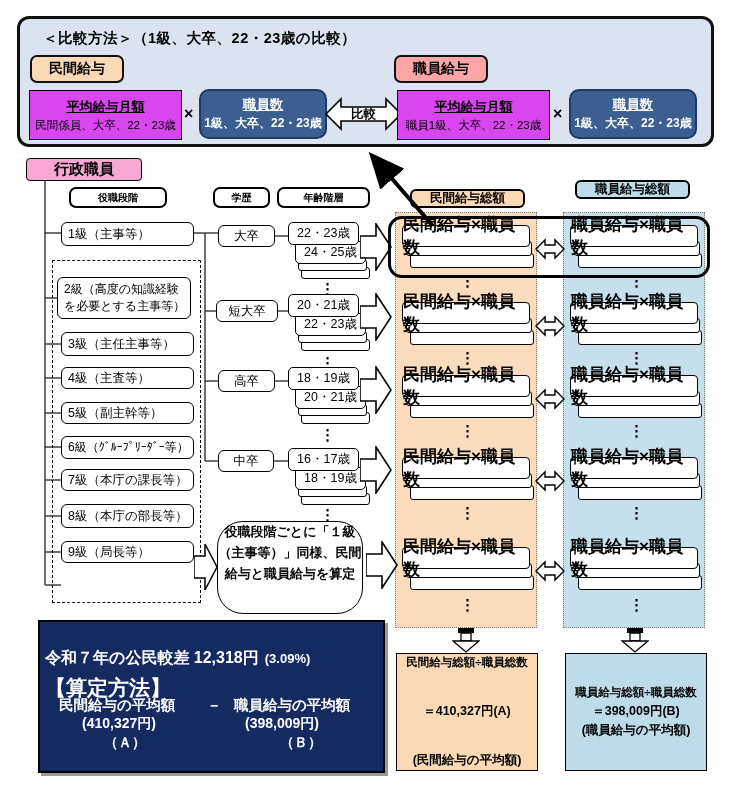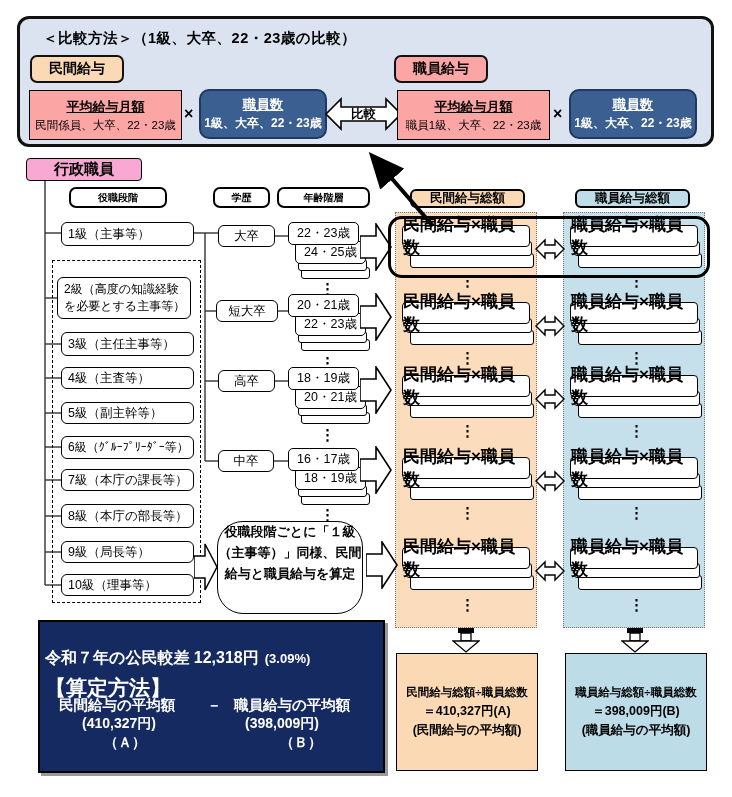--- a/index.html
+++ b/index.html
@@ -8,21 +8,21 @@
     font-family:"Liberation Sans",sans-serif;color:#000;
   }
   .abs{position:absolute;box-sizing:border-box;}
   .cc{display:flex;align-items:center;justify-content:center;text-align:center;}
   
   .panel{background:#dbe3f0;border:3px solid #111;border-radius:12px;z-index:2;}
   .panel-title{font-size:14.5px;font-weight:bold;letter-spacing:.5px;}
   .tag{border:2px solid #111;border-radius:7px;font-size:14px;font-weight:bold;z-index:3;}
   .tag-orange{background:#fbd9b5;}
   .tag-blue{background:#fca5a5;}
-  .avgbox{background:#fca5a5;border:1.6px solid #000;z-index:3;display:flex;flex-direction:column;align-items:center;justify-content:center;}
+  .avgbox{background:#d946ef;border:1.6px solid #000;z-index:3;display:flex;flex-direction:column;align-items:center;justify-content:center;}
   .avgbox .t{font-size:13px;font-weight:bold;text-decoration:underline;}
   .avgbox .s{font-size:11.5px;margin-top:2px;}
   .countbox{background:#3a5f90;border:2px solid #1f3864;border-radius:10px;color:#fff;z-index:3;display:flex;flex-direction:column;align-items:center;justify-content:center;}
   .countbox .t{font-size:13.5px;font-weight:bold;text-decoration:underline;}
   .countbox .s{font-size:12px;font-weight:bold;margin-top:1px;}
   .times{font-size:16px;font-weight:bold;z-index:3;}
   
   .hdr{background:#fff;border:2.4px solid #000;border-radius:7px;font-weight:bold;font-size:10px;z-index:3;}
   .hdr-orange{background:#fbd9b5;border-width:2.2px;font-size:12.5px;border-radius:6px;}
   .hdr-blue{background:#bedde9;border-width:2.2px;font-size:12.5px;border-radius:6px;}
@@ -54,21 +54,21 @@
   .bubble{background:#fff;border:1.6px solid #000;border-radius:26px;z-index:3;font-size:13px;font-weight:600;line-height:1.6;display:flex;flex-direction:column;align-items:center;justify-content:flex-start;}
   
   .navy{background:#142a61;border:2px solid #000;box-shadow:3px 3px 0 #999;color:#fff;z-index:3;}
   .navy .l1m{font-size:16px;font-weight:bold;}
   .navy .l1p{font-size:13px;font-weight:bold;margin-left:6px;}
   .navy .l2{font-size:21px;font-weight:bold;}
   .navy .term{font-size:14.5px;font-weight:bold;}
   .navy .val{font-size:14px;font-weight:bold;}
   
   .result{border:1.5px solid #000;z-index:3;display:flex;flex-direction:column;align-items:center;justify-content:center;font-size:12.5px;font-weight:600;line-height:1.55;}
-  .result-orange{background:#fbd9b5;}
+  .result-orange{background:#fbd9b5;gap:30px;}
   .result-blue{background:#bcdce8;}
   svg{display:block;}
   .lines{z-index:1;pointer-events:none;}
   .arrows{z-index:4;pointer-events:none;}
   .toplayer{z-index:7;pointer-events:none;}
 </style>
 </head>
 <body>
 
 <div id="canvas">
@@ -132,34 +132,33 @@
 
   <div class="abs col col-orange" style="left:395px;top:212px;width:142px;height:416px;"></div>
   <div class="abs col col-blue" style="left:563px;top:212px;width:142px;height:416px;"></div>
 
   <div class="abs root cc" style="left:26px;top:158px;width:116px;height:23px;">行政職員</div>
 
   <div class="abs hdr cc" style="left:69px;top:187px;width:98px;height:21px;">役職段階</div>
   <div class="abs hdr cc" style="left:213px;top:187px;width:57px;height:21px;">学歴</div>
   <div class="abs hdr cc" style="left:277px;top:187px;width:93px;height:21px;">年齢階層</div>
   <div class="abs hdr hdr-orange cc" style="left:410px;top:189px;width:115px;height:19px;">民間給与総額</div>
-  <div class="abs hdr hdr-blue cc" style="left:575px;top:189px;width:115px;height:19px;">職員給与総額</div>
+  <div class="abs hdr hdr-blue cc" style="left:575px;top:180px;width:115px;height:19px;">職員給与総額</div>
 
   <div class="abs dashed" style="left:52px;top:260px;width:149px;height:343px;"></div>
 
   <div class="abs wbox pad" style="left:61px;top:222px;width:133px;height:24px;">1級（主事等）</div>
   <div class="abs wbox pad" style="left:57px;top:277px;width:134px;height:42px;font-size:12px;line-height:1.4;">2級（高度の知識経験を必要とする主事等）</div>
   <div class="abs wbox pad" style="left:61px;top:332px;width:133px;height:24px;">3級（主任主事等）</div>
   <div class="abs wbox pad" style="left:61px;top:367px;width:133px;height:22px;">4級（主査等）</div>
   <div class="abs wbox pad" style="left:61px;top:402px;width:133px;height:22px;">5級（副主幹等）</div>
   <div class="abs wbox pad" style="left:61px;top:436px;width:133px;height:23px;font-size:12px;">6級（ｸﾞﾙｰﾌﾟﾘｰﾀﾞｰ等）</div>
   <div class="abs wbox pad" style="left:61px;top:469px;width:133px;height:22px;">7級（本庁の課長等）</div>
   <div class="abs wbox pad" style="left:61px;top:504px;width:133px;height:24px;">8級（本庁の部長等）</div>
   <div class="abs wbox pad" style="left:61px;top:541px;width:133px;height:22px;">9級（局長等）</div>
-  <div class="abs wbox pad" style="left:61px;top:574px;width:133px;height:22px;">10級（理事等）</div>
 
   <div class="abs wbox center" style="left:218px;top:225px;width:57px;height:22px;">大卒</div>
   <div class="abs wbox center" style="left:216px;top:300px;width:62px;height:22px;">短大卒</div>
   <div class="abs wbox center" style="left:218px;top:370px;width:57px;height:22px;">高卒</div>
   <div class="abs wbox center" style="left:218px;top:450px;width:56px;height:22px;">中卒</div>
 
   <div class="abs astack" style="left:288px;top:222px;width:82px;height:56px;">
     <div class="a1">22・23歳</div>
     <div class="a2">24・25歳</div>
     <div class="ab1"></div>

